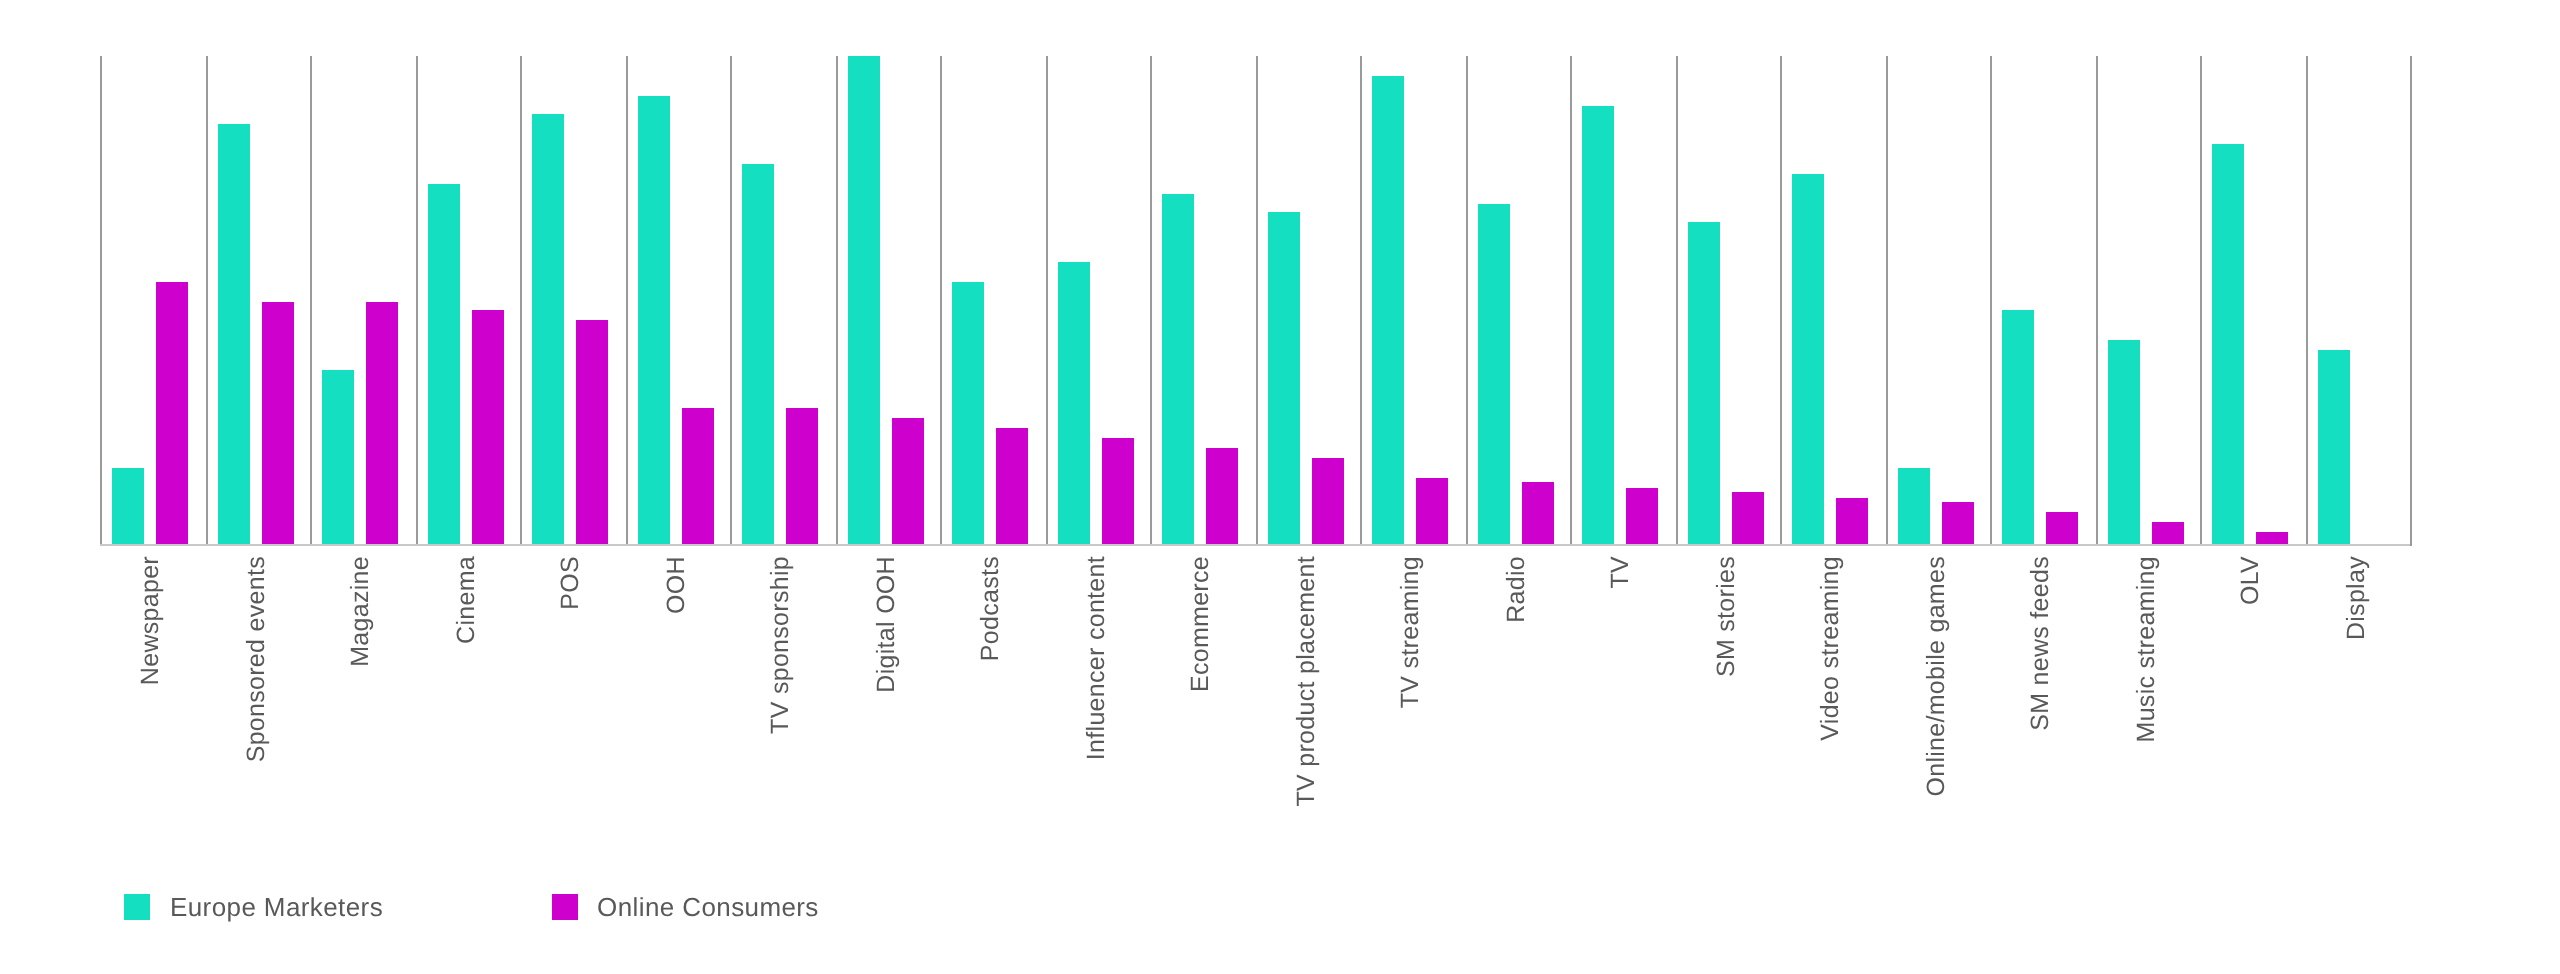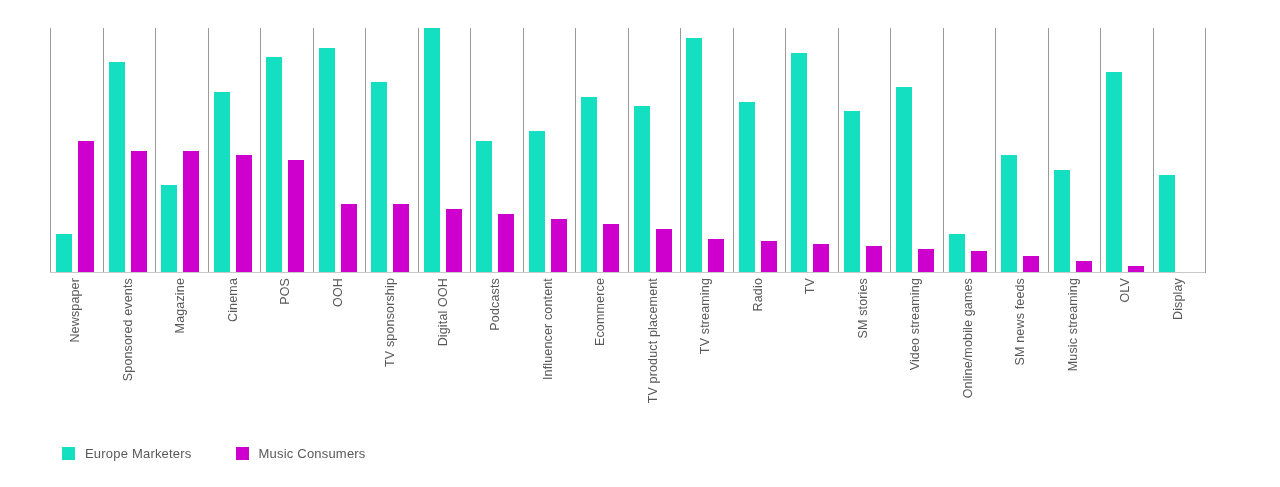--- a/index.html
+++ b/index.html
@@ -88,21 +88,21 @@
     letter-spacing: 0.15px;
   }
 
   
   #legend {
     position: absolute;
     left: 62px;
     top: 446px;
     display: flex;
     align-items: center;
-    gap: 44px;
+    gap: 84px;
   }
   .legend-item {
     display: flex;
     align-items: center;
     gap: 10px;
   }
   .legend-swatch {
     width: 13px;
     height: 13px;
     display: block;
@@ -220,17 +220,17 @@
       <div class="xtick" style="left: 1122px;">Display</div>
     </div>
 
   <div id="legend">
       <div class="legend-item">
         <span class="legend-swatch" style="background: rgb(20, 223, 193);"></span>
         <span class="legend-label">Europe Marketers</span>
       </div>
       <div class="legend-item">
         <span class="legend-swatch" style="background: rgb(206, 0, 206);"></span>
-        <span class="legend-label">Music Consumers</span>
+        <span class="legend-label">Online Consumers</span>
       </div>
     </div>
 
 </div>
 
 </body></html>

